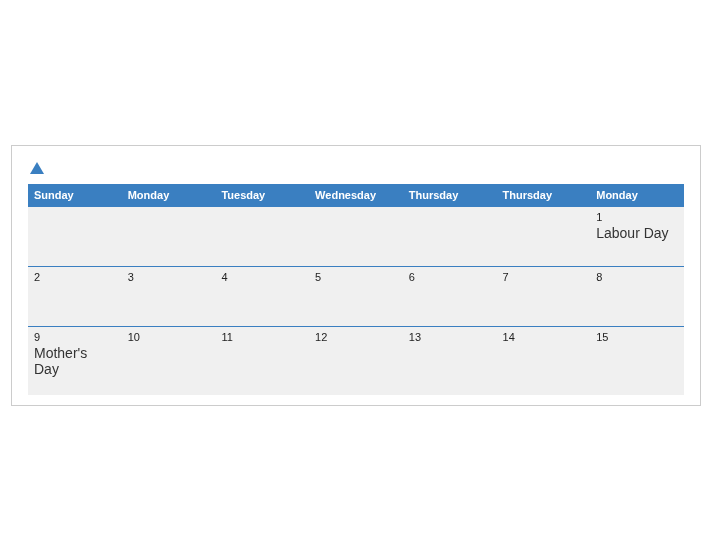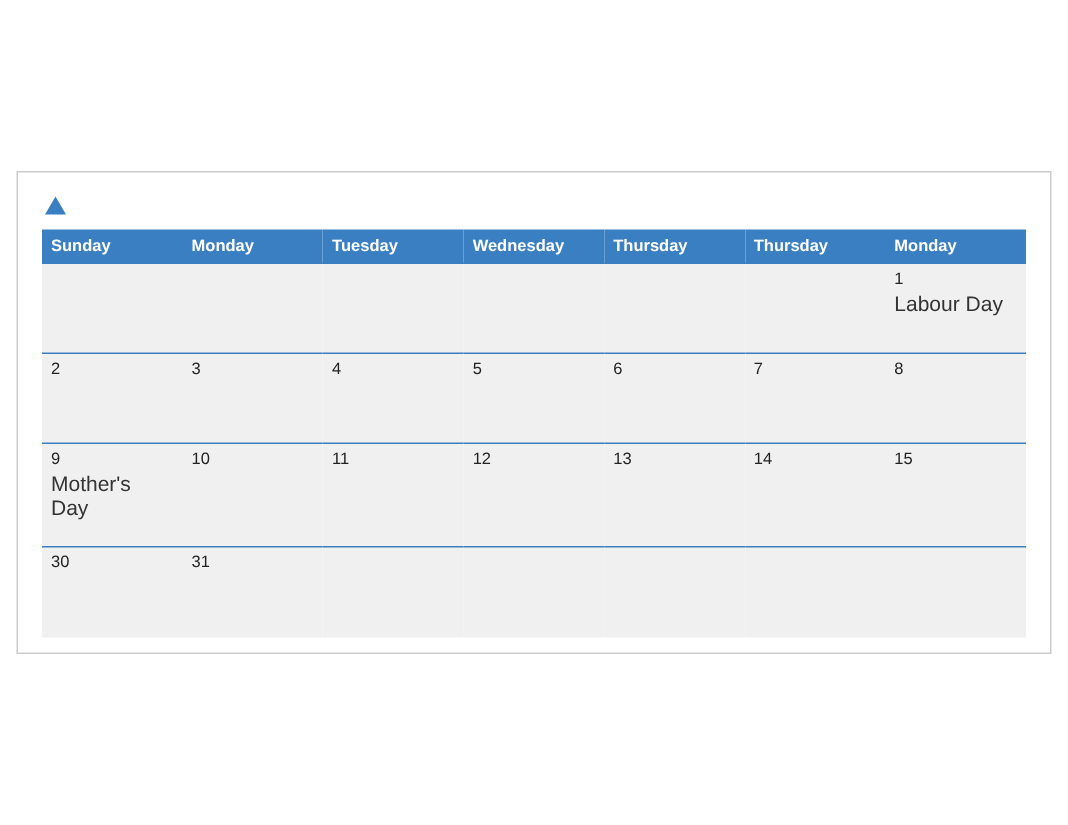--- a/index.html
+++ b/index.html
@@ -189,28 +189,15 @@
           <td>
             <span class="day-number">13</span>
           </td>
           <td>
             <span class="day-number">14</span>
           </td>
           <td>
             <span class="day-number">15</span>
           </td>
         </tr>
-        <tr>
-          <td>
-            <span class="day-number">30</span>
-          </td>
-          <td>
-            <span class="day-number">31</span>
-          </td>
-          <td></td>
-          <td></td>
-          <td></td>
-          <td></td>
-          <td></td>
-        </tr>
       </tbody>
   </table>
 </div>
 
 </body></html>

